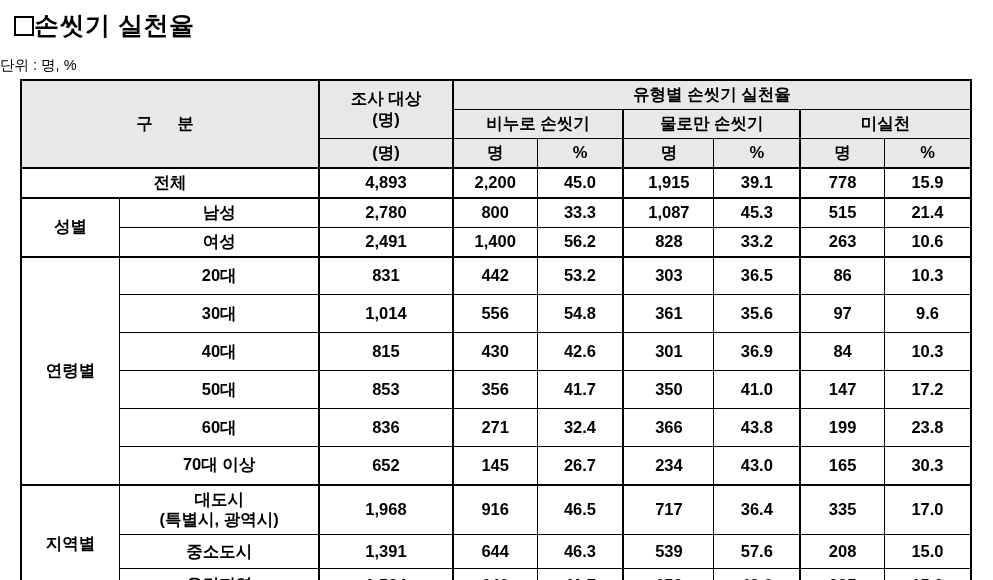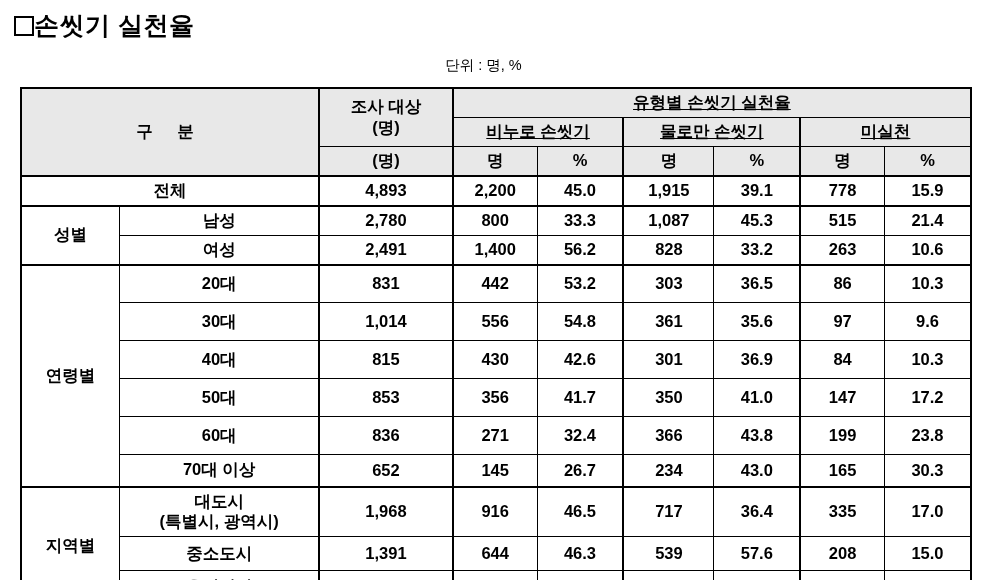--- a/index.html
+++ b/index.html
@@ -35,22 +35,22 @@
     box-sizing: border-box;
     display: inline-block;
   }
   .title-text {
     font-size: 25px;
     font-weight: bold;
     letter-spacing: 0.5px;
     line-height: 1.1;
   }
   .unit-row {
-    text-align: center;
-    padding: 16px 26px 12px 0;
+    text-align: left;
+    padding: 16px 26px 4px 0;
     font-size: 14.5px;
   }
   table.stat {
     border-collapse: collapse;
     table-layout: fixed;
     margin: 0 0 0 20px;
     width: 952px;
     border: 2px solid #000;
   }
   table.stat td, table.stat th {
@@ -61,21 +61,20 @@
     font-weight: bold;
     padding: 3px 4px;
     box-sizing: border-box;
     height: 28px;
   }
   thead th {
     background: #e8e8e8;
   }
   th.group-head {
     font-size: 17px;
-    text-decoration: underline;
   }
   th.gubun {
     font-size: 18px;
     letter-spacing: 10px;
     padding-left: 10px;
   }
   th.survey {
     font-size: 17px;
     line-height: 1.25;
     margin-top: 48px;
@@ -235,21 +234,21 @@
         <td class="sub-label" style="height:38px">60대</td>
         <td class="num colsep-left">836</td>
         <td class="num colsep-left">271</td>
         <td class="num">32.4</td>
         <td class="num colsep-left">366</td>
         <td class="num">43.8</td>
         <td class="num colsep-left">199</td>
         <td class="num">23.8</td>
       </tr>
       <tr>
-        <td class="sub-label" style="height:32px">70대 이상</td>
+        <td class="sub-label" style="height:38px">70대 이상</td>
         <td class="num colsep-left">652</td>
         <td class="num colsep-left">145</td>
         <td class="num">26.7</td>
         <td class="num colsep-left">234</td>
         <td class="num">43.0</td>
         <td class="num colsep-left">165</td>
         <td class="num">30.3</td>
       </tr>
 
       <tr class="thick-top">

